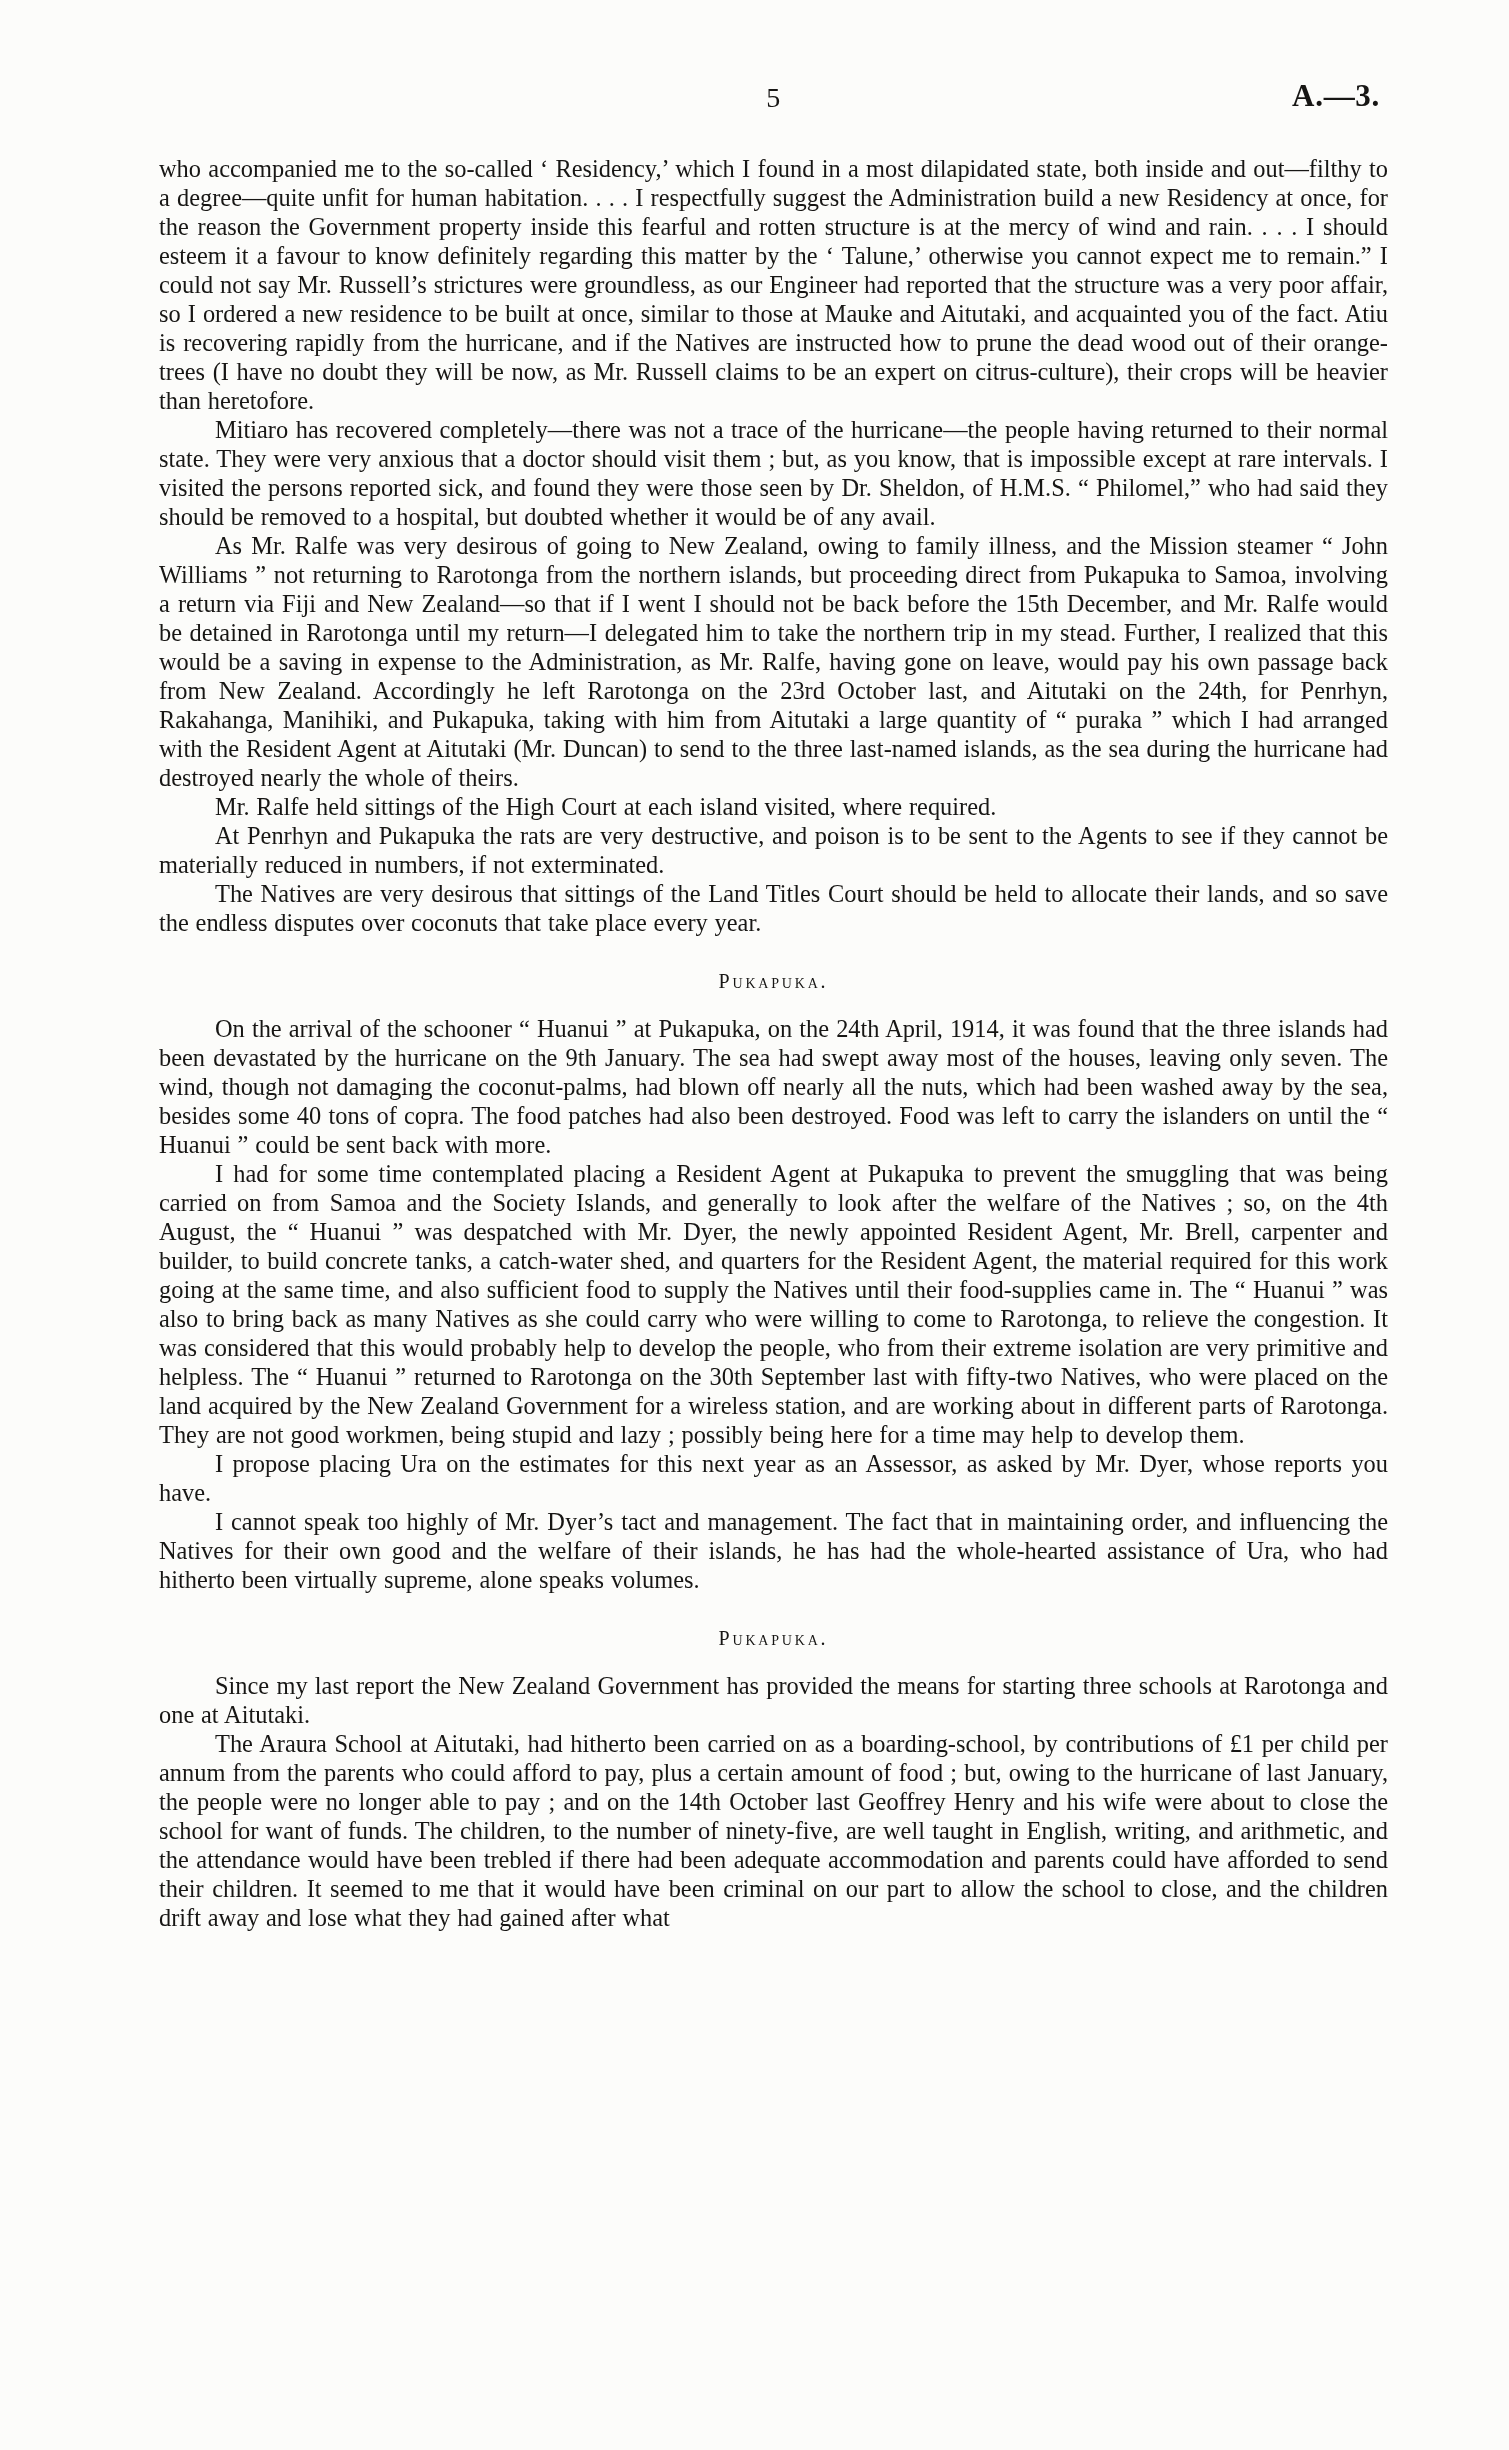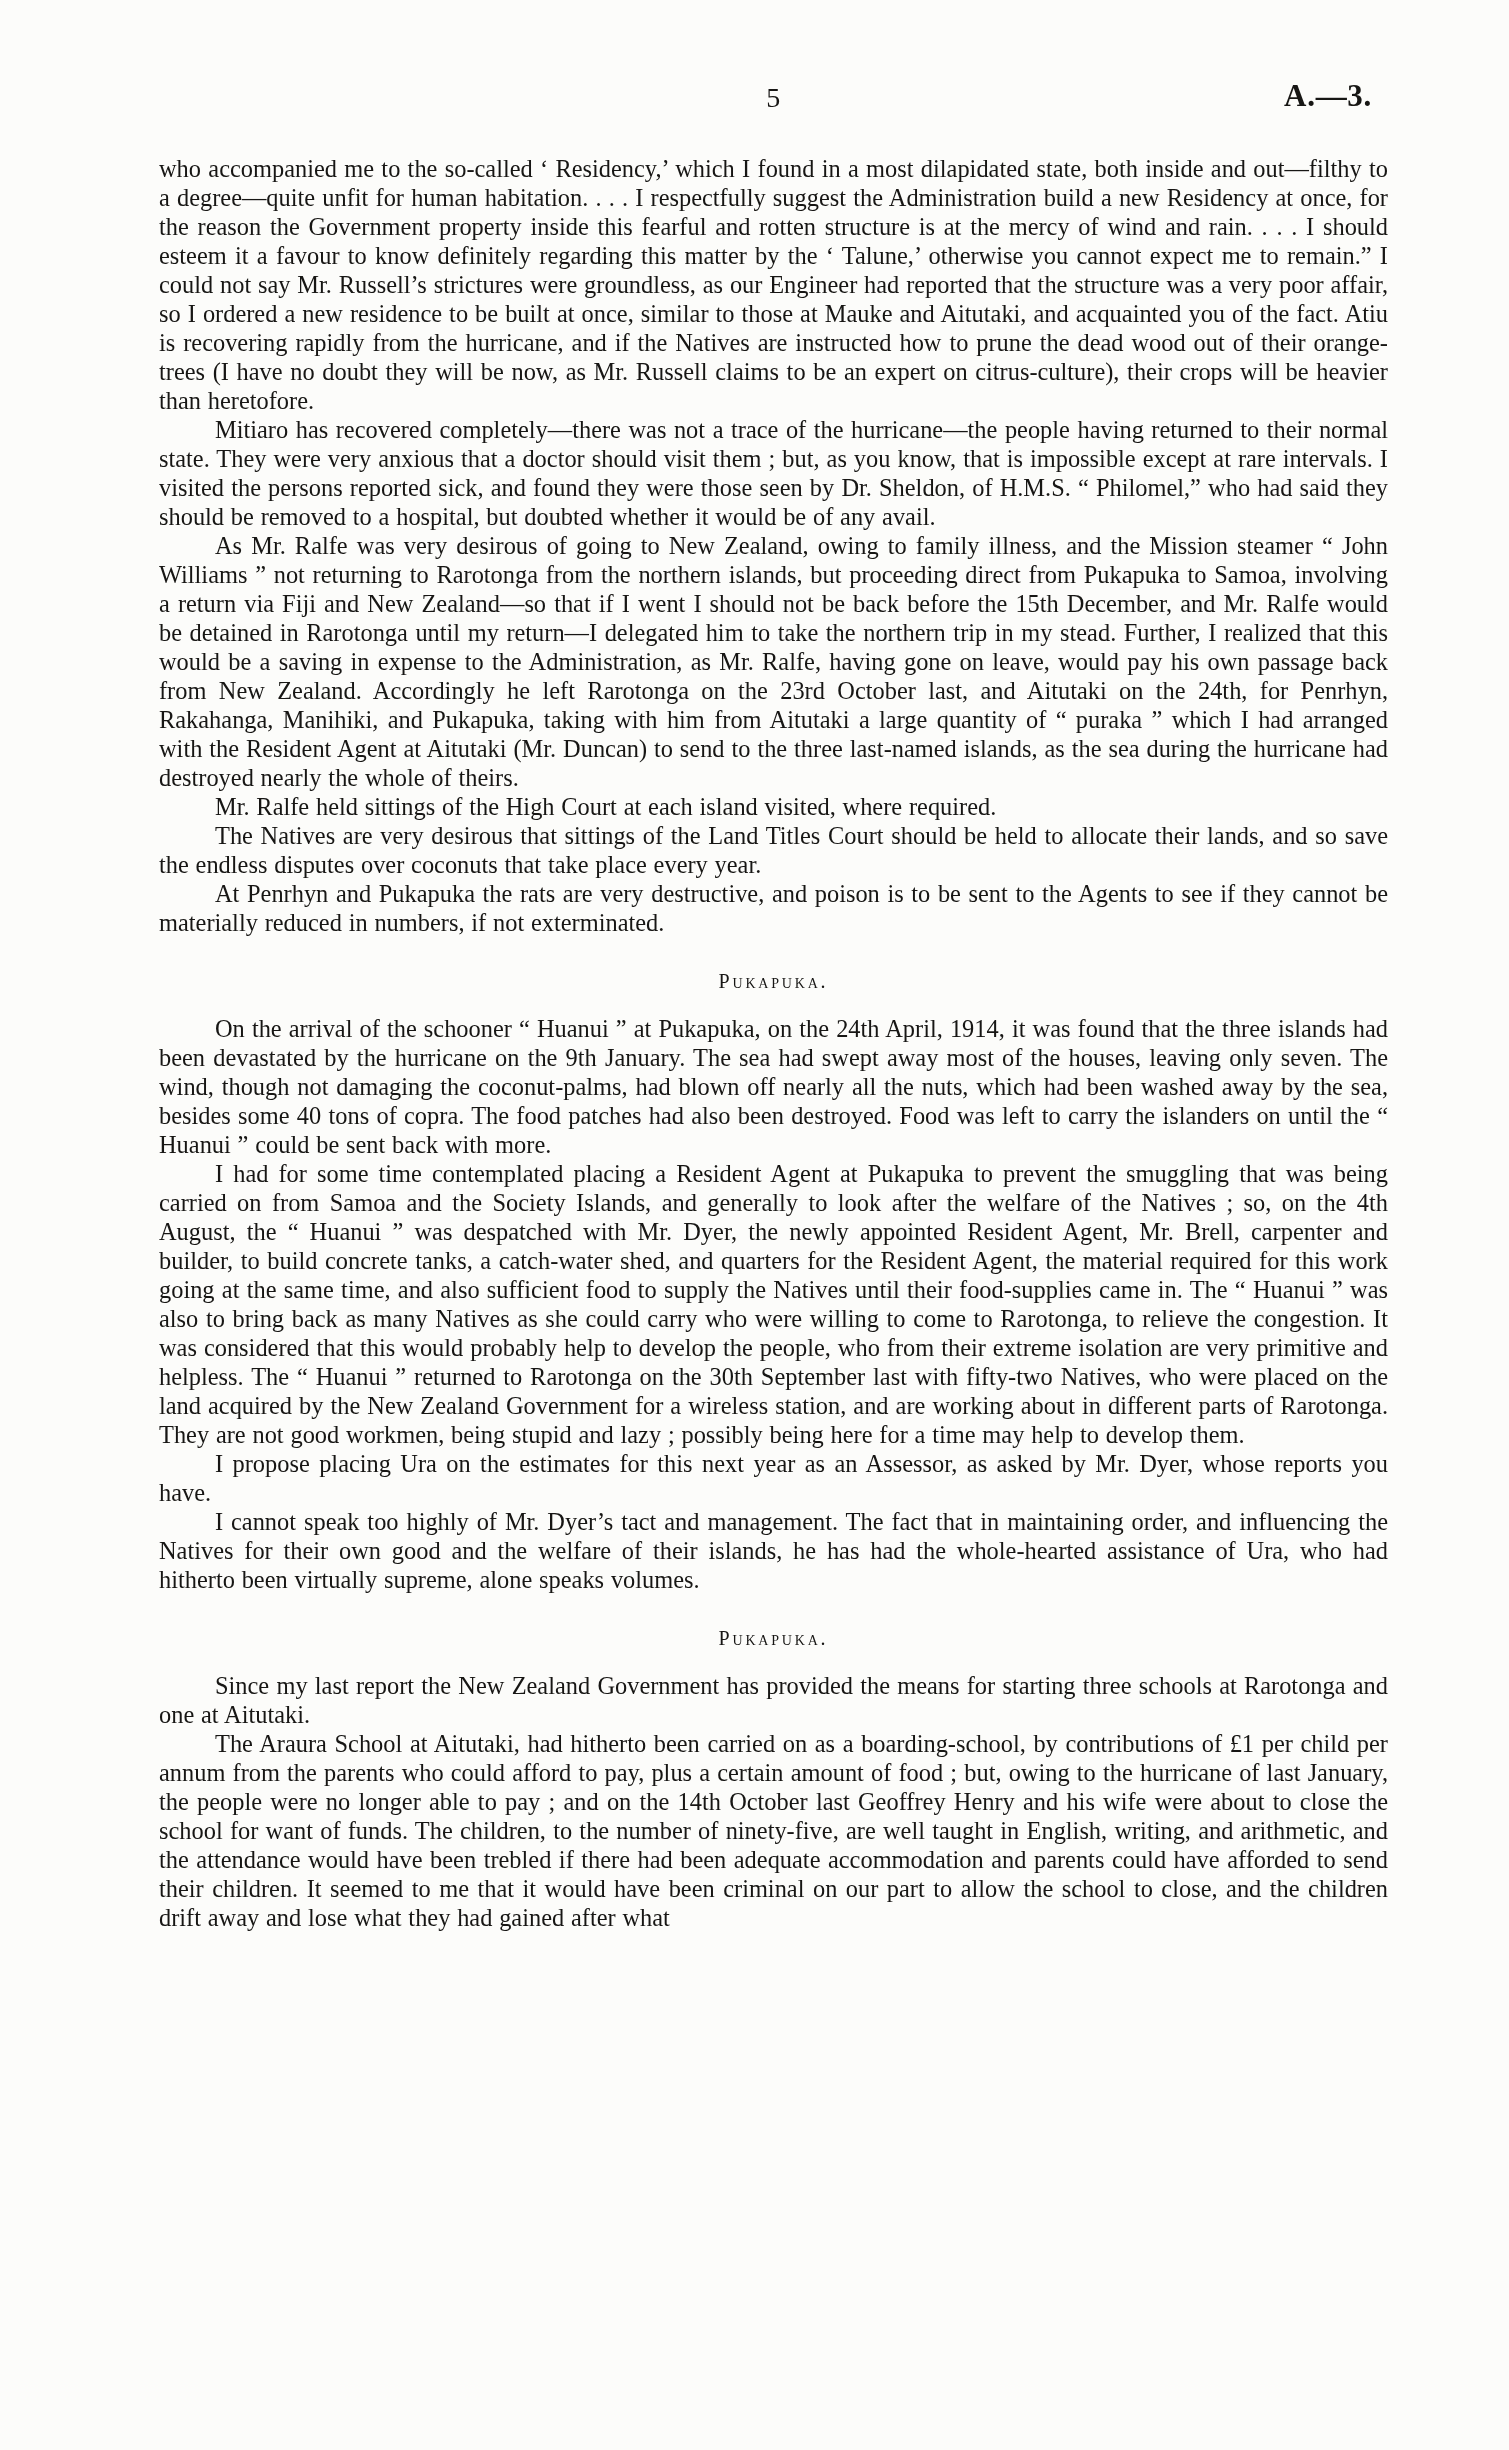--- a/index.html
+++ b/index.html
@@ -29,21 +29,21 @@
     left: 0;
     right: 0;
     text-align: center;
     font-size: 28px;
     line-height: 31px;
     font-weight: 400;
     letter-spacing: 0.7px;
   }
   .page-code {
     position: absolute;
-    right: 16px;
+    right: 8px;
     top: -2.8px;
     font-size: 31px;
     line-height: 34px;
     font-weight: 700;
     letter-spacing: 0.7px;
   }
   .page-body {
     font-size: 24.4px;
     line-height: 29px;
     text-align: justify;
@@ -73,22 +73,22 @@
 <div class="page">
   <header class="page-header">
     <div class="page-number">5</div>
     <div class="page-code">A.—3.</div>
   </header>
   <main class="page-body">
       <p class="para">who accompanied me to the so-called ‘ Residency,’ which I found in a most dilapidated state, both inside and out—filthy to a degree—quite unfit for human habitation. . . . I respectfully suggest the Administration build a new Residency at once, for the reason the Government property inside this fearful and rotten structure is at the mercy of wind and rain. . . . I should esteem it a favour to know definitely regarding this matter by the ‘ Talune,’ otherwise you cannot expect me to remain.” I could not say Mr. Russell’s strictures were groundless, as our Engineer had reported that the structure was a very poor affair, so I ordered a new residence to be built at once, similar to those at Mauke and Aitutaki, and acquainted you of the fact.  Atiu is recovering rapidly from the hurricane, and if the Natives are instructed how to prune the dead wood out of their orange-trees (I have no doubt they will be now, as Mr. Russell claims to be an expert on citrus-culture), their crops will be heavier than heretofore.</p>
       <p class="para indent">Mitiaro has recovered completely—there was not a trace of the hurricane—the people having returned to their normal state.  They were very anxious that a doctor should visit them ; but, as you know, that is impossible except at rare intervals.  I visited the persons reported sick, and found they were those seen by Dr. Sheldon, of H.M.S. “ Philomel,” who had said they should be removed to a hospital, but doubted whether it would be of any avail.</p>
       <p class="para indent">As Mr. Ralfe was very desirous of going to New Zealand, owing to family illness, and the Mission steamer “ John Williams ” not returning to Rarotonga from the northern islands, but proceeding direct from Pukapuka to Samoa, involving a return via Fiji and New Zealand—so that if I went I should not be back before the 15th December, and Mr. Ralfe would be detained in Rarotonga until my return—I delegated him to take the northern trip in my stead.  Further, I realized that this would be a saving in expense to the Administration, as Mr. Ralfe, having gone on leave, would pay his own passage back from New Zealand.  Accordingly he left Rarotonga on the 23rd October last, and Aitutaki on the 24th, for Penrhyn, Rakahanga, Manihiki, and Pukapuka, taking with him from Aitutaki a large quantity of “ puraka ” which I had arranged with the Resident Agent at Aitutaki (Mr. Duncan) to send to the three last-named islands, as the sea during the hurricane had destroyed nearly the whole of theirs.</p>
       <p class="para indent">Mr. Ralfe held sittings of the High Court at each island visited, where required.</p>
+      <p class="para indent">At Penrhyn and Pukapuka the rats are very destructive, and poison is to be sent to the Agents to see if they cannot be materially reduced in numbers, if not exterminated.</p>
       <p class="para indent">The Natives are very desirous that sittings of the Land Titles Court should be held to allocate their lands, and so save the endless disputes over coconuts that take place every year.</p>
-      <p class="para indent">At Penrhyn and Pukapuka the rats are very destructive, and poison is to be sent to the Agents to see if they cannot be materially reduced in numbers, if not exterminated.</p>
       <h2 class="section-heading">Pukapuka.</h2>
       <p class="para indent">On the arrival of the schooner “ Huanui ” at Pukapuka, on the 24th April, 1914, it was found that the three islands had been devastated by the hurricane on the 9th January.  The sea had swept away most of the houses, leaving only seven.  The wind, though not damaging the coconut-palms, had blown off nearly all the nuts, which had been washed away by the sea, besides some 40 tons of copra.  The food patches had also been destroyed.  Food was left to carry the islanders on until the “ Huanui ” could be sent back with more.</p>
       <p class="para indent">I had for some time contemplated placing a Resident Agent at Pukapuka to prevent the smuggling that was being carried on from Samoa and the Society Islands, and generally to look after the welfare of the Natives ; so, on the 4th August, the “ Huanui ” was despatched with Mr. Dyer, the newly appointed Resident Agent, Mr. Brell, carpenter and builder, to build concrete tanks, a catch-water shed, and quarters for the Resident Agent, the material required for this work going at the same time, and also sufficient food to supply the Natives until their food-supplies came in.  The “ Huanui ” was also to bring back as many Natives as she could carry who were willing to come to Rarotonga, to relieve the congestion.  It was considered that this would probably help to develop the people, who from their extreme isolation are very primitive and helpless.  The “ Huanui ” returned to Rarotonga on the 30th September last with fifty-two Natives, who were placed on the land acquired by the New Zealand Government for a wireless station, and are working about in different parts of Rarotonga.  They are not good workmen, being stupid and lazy ; possibly being here for a time may help to develop them.</p>
       <p class="para indent">I propose placing Ura on the estimates for this next year as an Assessor, as asked by Mr. Dyer, whose reports you have.</p>
       <p class="para indent">I cannot speak too highly of Mr. Dyer’s tact and management.  The fact that in maintaining order, and influencing the Natives for their own good and the welfare of their islands, he has had the whole-hearted assistance of Ura, who had hitherto been virtually supreme, alone speaks volumes.</p>
       <h2 class="section-heading">Pukapuka.</h2>
       <p class="para indent">Since my last report the New Zealand Government has provided the means for starting three schools at Rarotonga and one at Aitutaki.</p>
       <p class="para indent">The Araura School at Aitutaki, had hitherto been carried on as a boarding-school, by contributions of £1 per child per annum from the parents who could afford to pay, plus a certain amount of food ; but, owing to the hurricane of last January, the people were no longer able to pay ; and on the 14th October last Geoffrey Henry and his wife were about to close the school for want of funds.  The children, to the number of ninety-five, are well taught in English, writing, and arithmetic, and the attendance would have been trebled if there had been adequate accommodation and parents could have afforded to send their children.  It seemed to me that it would have been criminal on our part to allow the school to close, and the children drift away and lose what they had gained after what</p>
     </main>
 </div>

